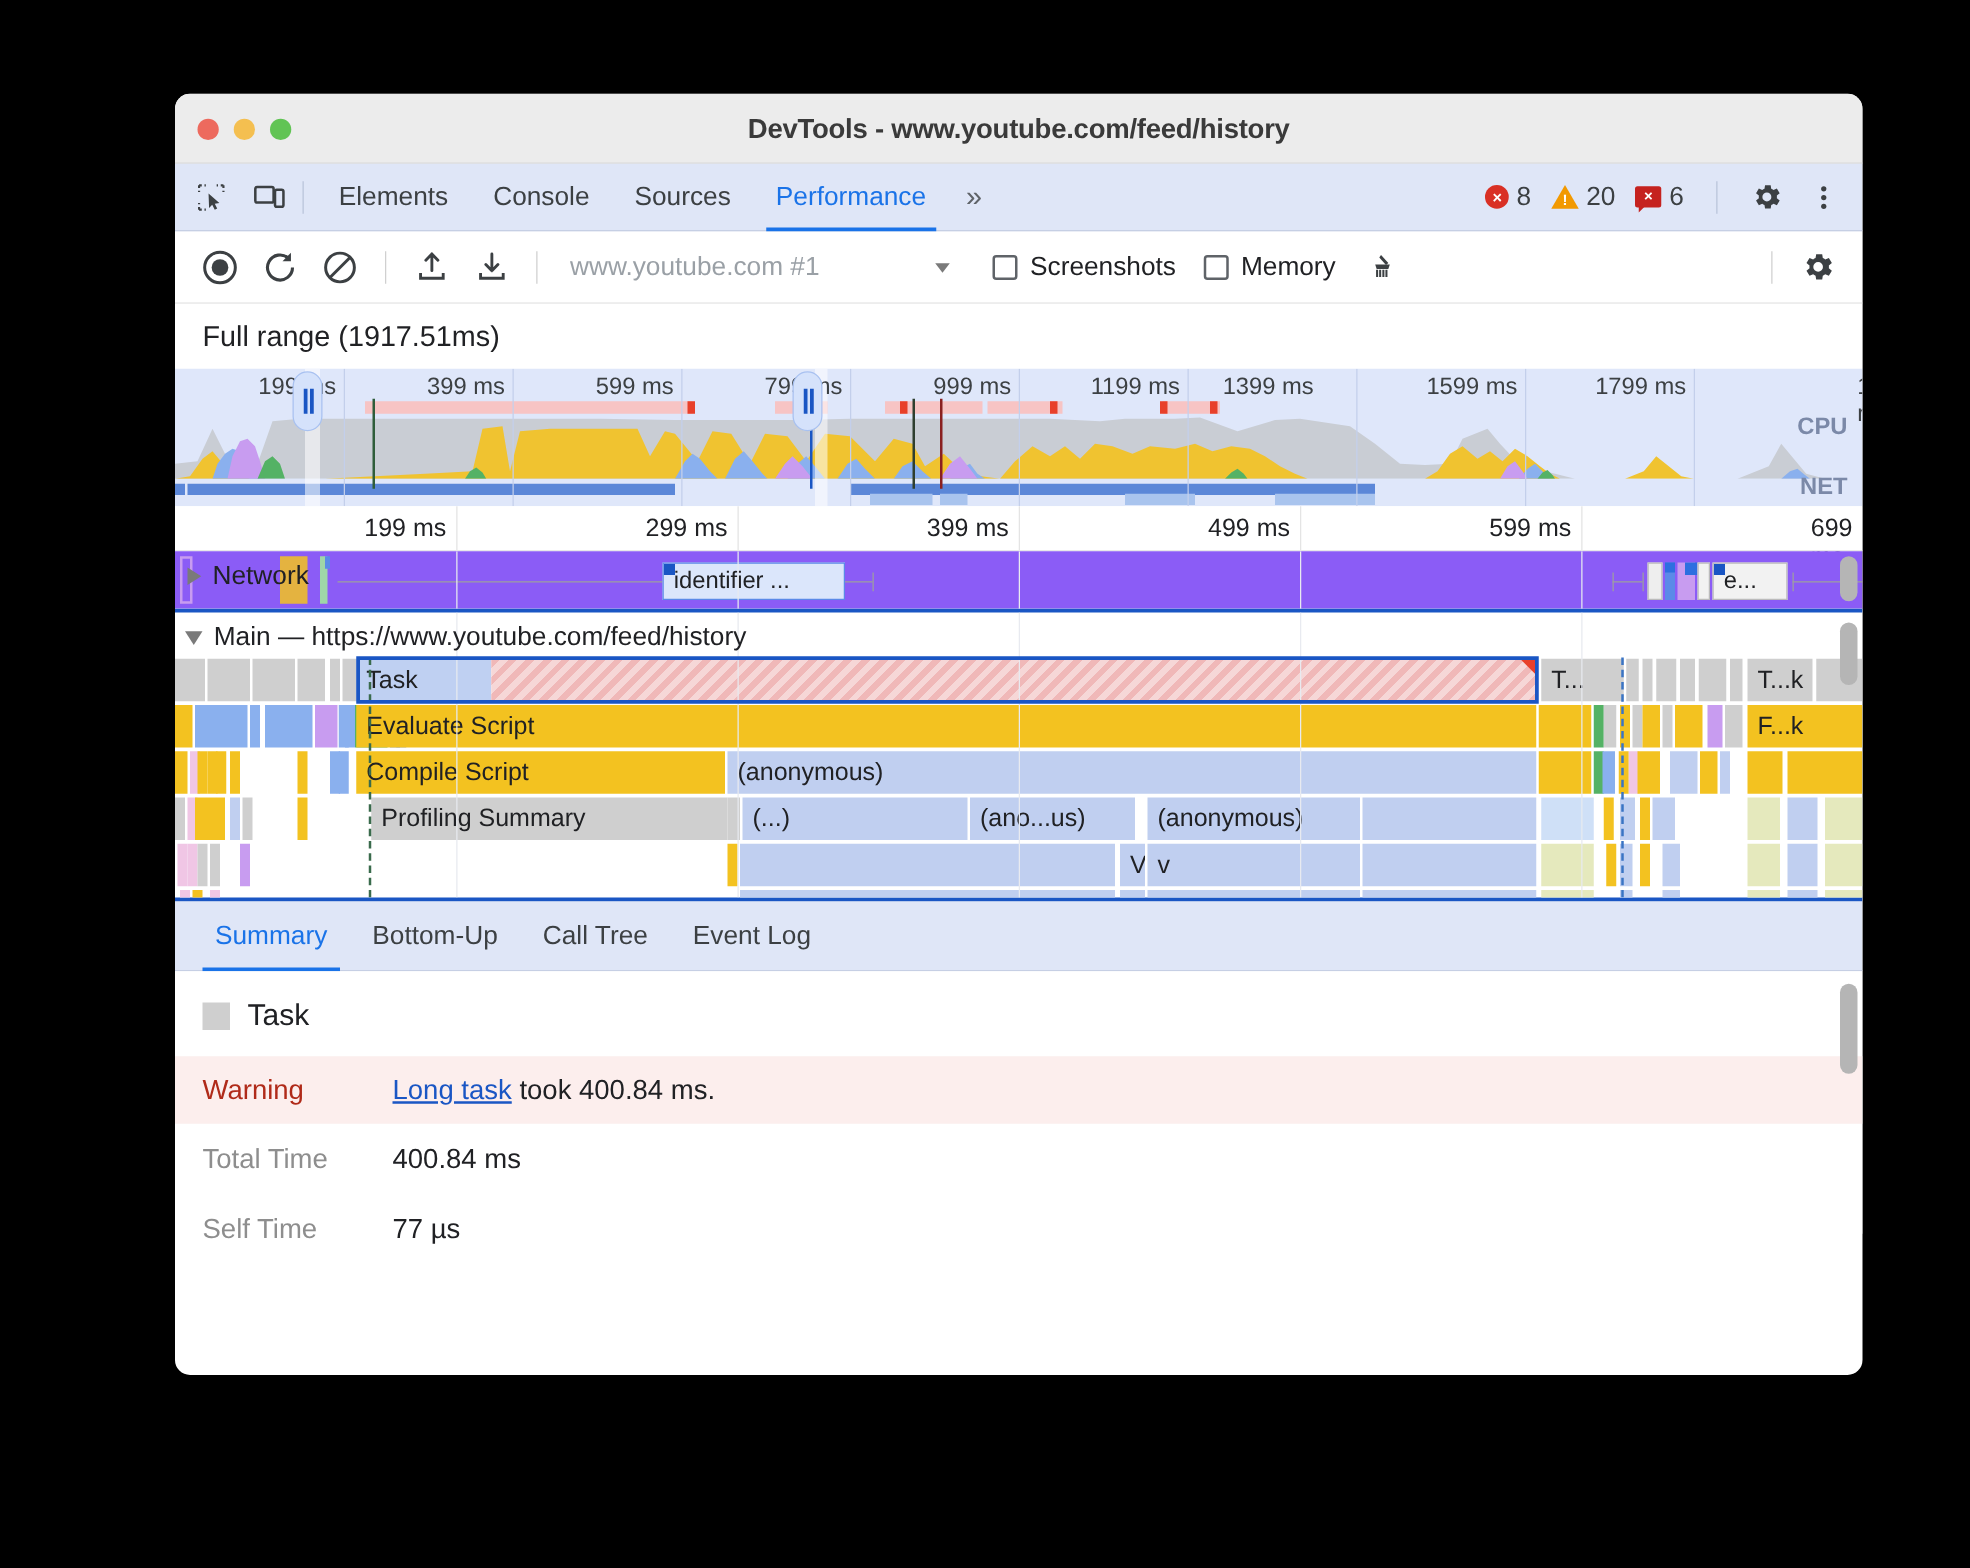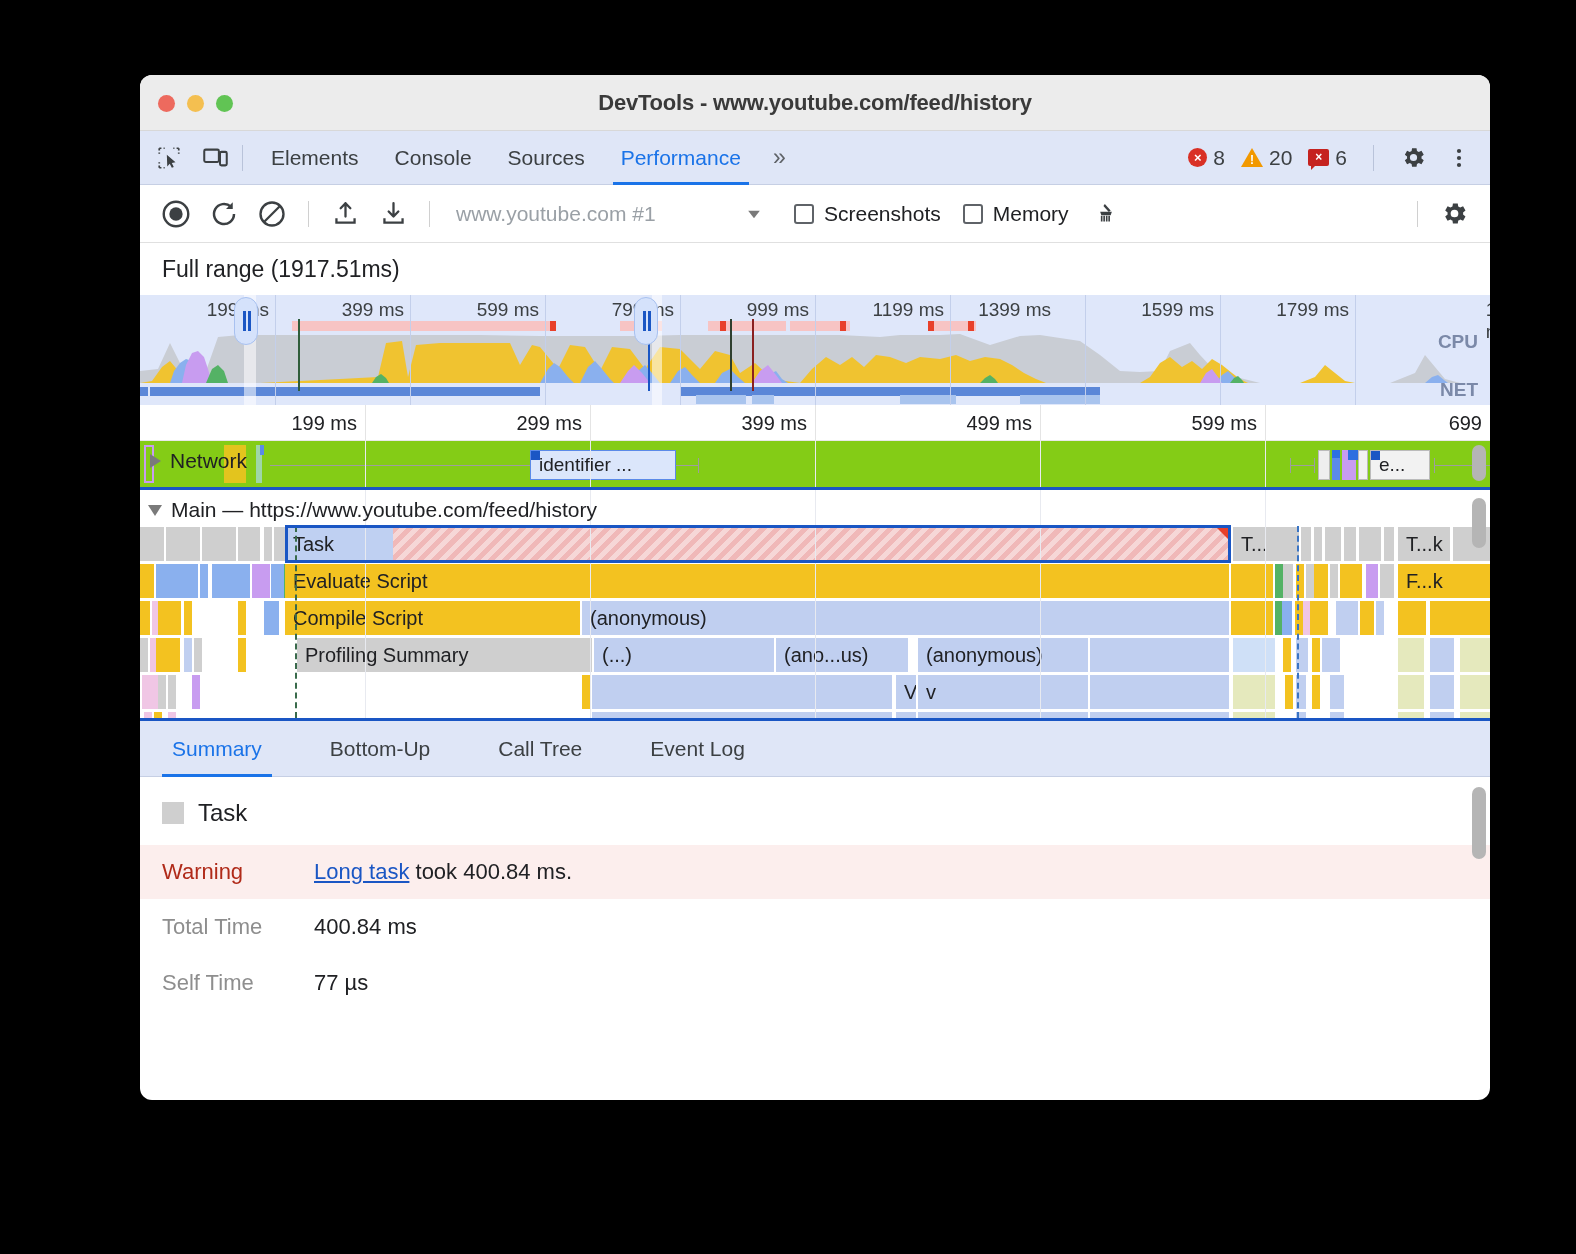--- a/index.html
+++ b/index.html
@@ -185,21 +185,21 @@
     border-bottom: 1px solid #e8e8e8;
   }
   .rl-tick {
     position: absolute; top: 7px; font-size: 20px; color: #202124;
     transform: translateX(-100%); padding-right: 8px;
   }
   .rl-line { position: absolute; top: 0; bottom: 0; width: 1px; background: #e4e4e4; }
 
   
   #network-track {
-    position: relative; height: 46px; background: #84cc16;
+    position: relative; height: 46px; background: #8b5cf6;
     overflow: hidden;
     padding-left: 35px;
   }
   #net-header {
     position: absolute; left: 10px; top: 8px;
     display: flex; align-items: center; gap: 9px; z-index: 4;
     cursor: pointer;
   }
   .tri-right {
     width: 0; height: 0;
@@ -282,21 +282,20 @@
   .vline-blue-dash {
     position: absolute; top: 0; bottom: 0; width: 0;
     border-left: 2px dashed #3a74c4; z-index: 7;
   }
 
   
   #bottom-tabs {
     height: 56px; background: #dfe6f7;
     display: flex; padding-left: 14px;
     border-bottom: 1px solid #c6cfe4;
-    gap: 32px;
   }
   .bt-tab {
     font-size: 21px; color: #3c4043; padding: 0 18px;
     height: 56px; display: flex; align-items: center; position: relative;
     cursor: pointer;
   }
   .bt-tab.active { color: #1a73e8; }
   .bt-tab.active::after {
     content: ""; position: absolute; left: 8px; right: 8px; bottom: 0;
     height: 3px; background: #1a73e8;

